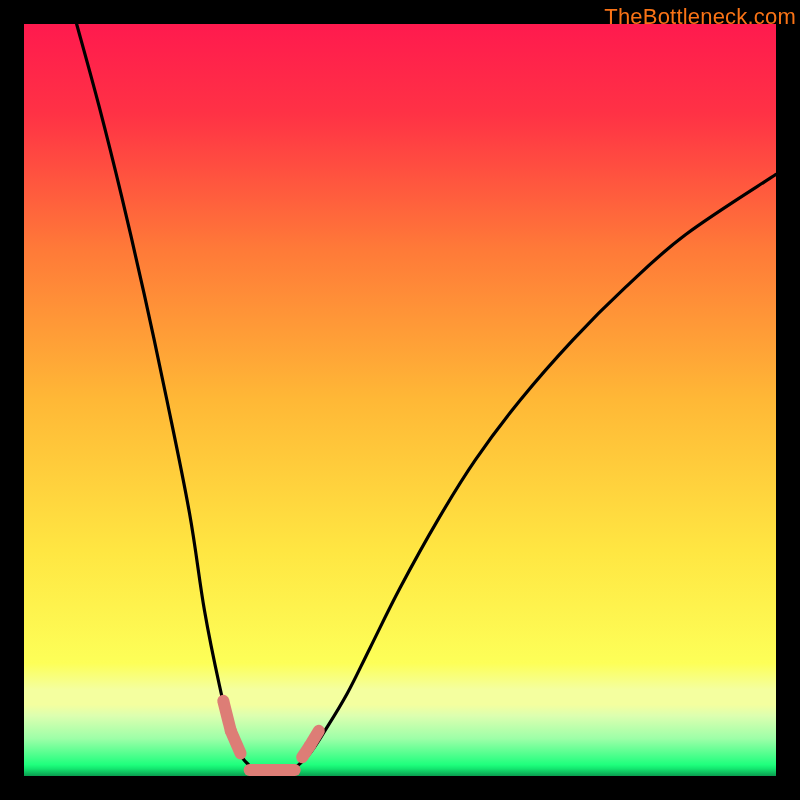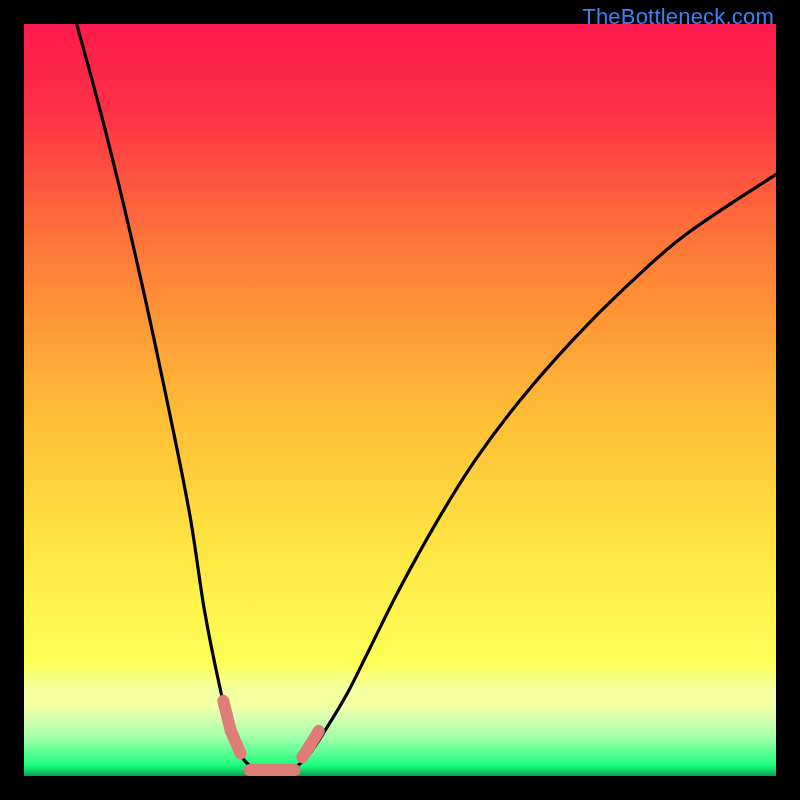--- a/index.html
+++ b/index.html
@@ -22,22 +22,22 @@
   .plot {
     position: absolute;
     left: 0;
     top: 0;
     width: 752px;
     height: 752px;
   }
   .watermark {
     position: absolute;
     top: 4px;
-    right: 26px;
-    color: #3b82f6;
+    right: 4px;
+    color: #f97316;
     font-size: 22px;
     font-weight: 500;
     letter-spacing: 0.2px;
     user-select: none;
   }
 </style>
 </head>
 <body>
 
 <div class="frame">

